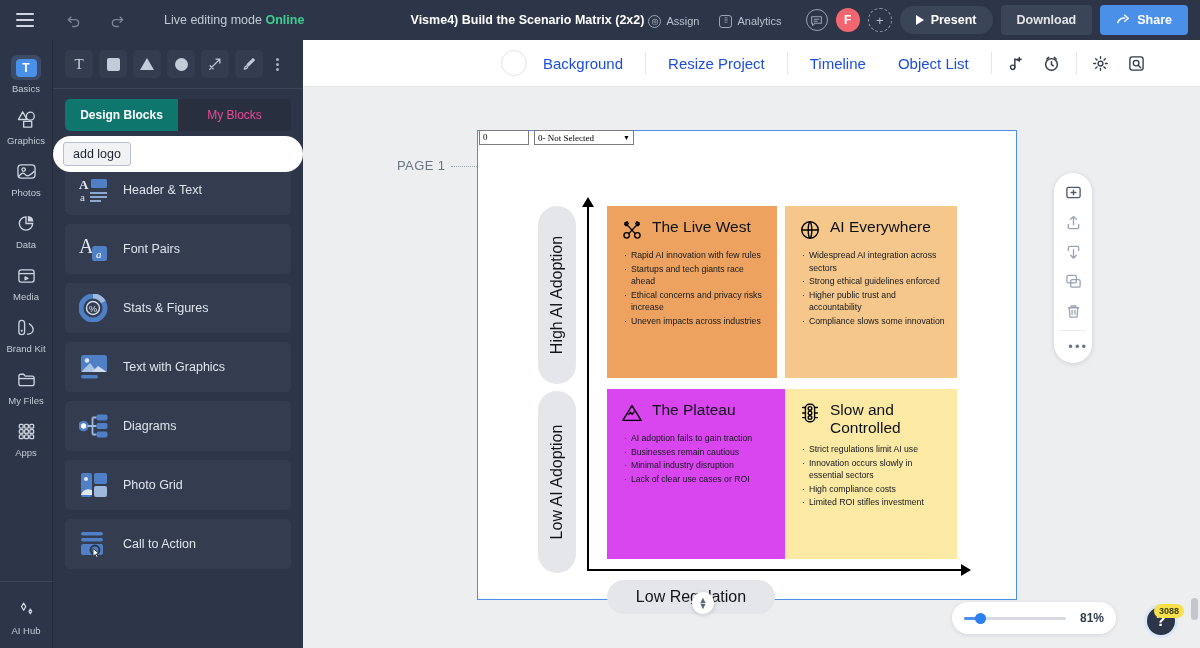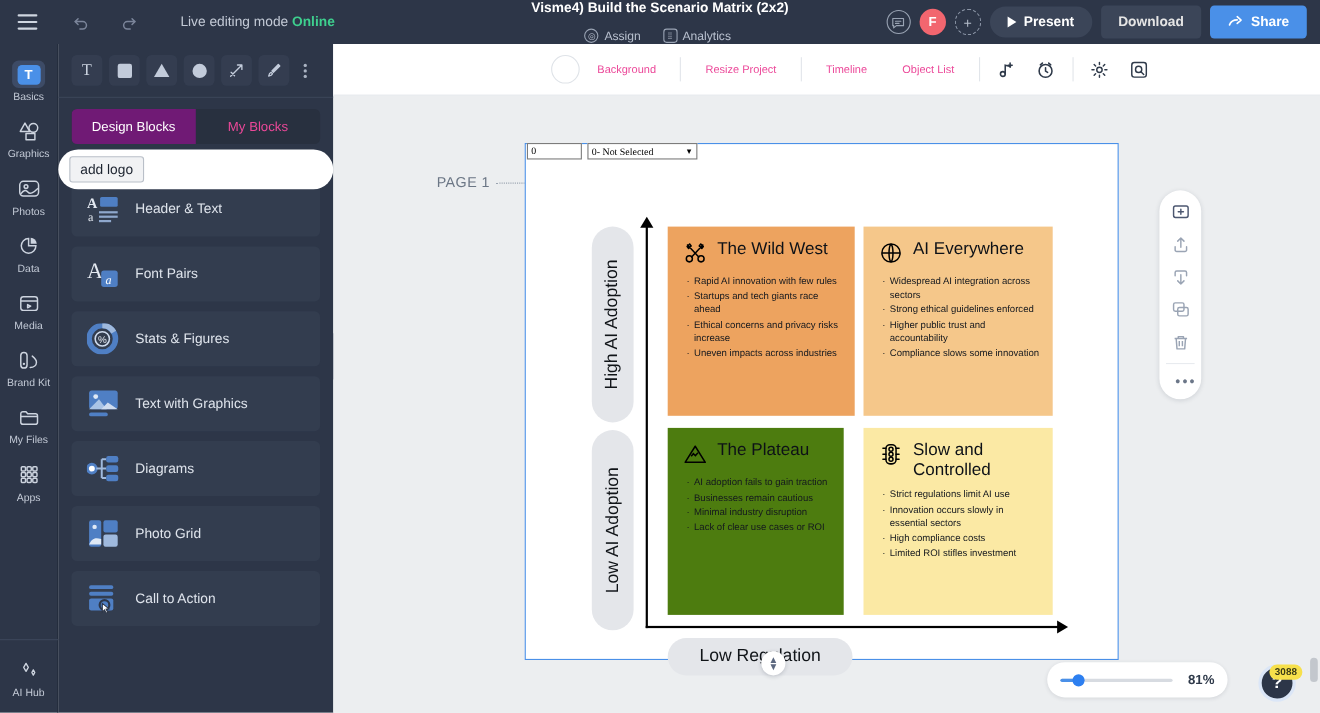--- a/index.html
+++ b/index.html
@@ -24,21 +24,21 @@
   }
   .hamburger { width: 18px; height: 14px; display: flex; flex-direction: column; justify-content: space-between; }
   .hamburger i { display: block; height: 2px; background: #cfd6e0; border-radius: 1px; }
   .undo, .redo { width: 26px; height: 26px; margin-left: 10px; font-size: 16px; color: #7b859a; }
   .redo { margin-left: 2px; }
   .live-mode { margin-left: 18px; color: #c3cad6; font-size: 12.5px; white-space: nowrap; }
   .live-mode .online { color: #3ecf8e; font-weight: bold; }
 
   .tb-center {
     position: absolute; left: 0; right: 0; top: 0; height: 40px;
-    display: flex; flex-direction: column; align-items: center; justify-content: space-between;
+    display: flex; flex-direction: row; align-items: center; justify-content: center;
     pointer-events: none;
   }
   .doc-title { color: #ffffff; font-size: 12.5px; font-weight: bold; line-height: 15px; }
   .doc-sub { display: flex; gap: 8px; margin-top: 2px; pointer-events: auto; }
   .chip {
     display: flex; align-items: center; gap: 5px;
     background: #3a435700; color: #b9c1cf; font-size: 11px;
     padding: 1px 8px 1px 4px; border-radius: 10px; cursor: pointer;
   }
   .chip .gl { width: 13px; height: 13px; border: 1.3px solid #9aa4b4; border-radius: 3px;
@@ -90,21 +90,21 @@
     display:flex;align-items:center;justify-content:center; cursor:pointer; color:#c9d1de; }
   .tool.square i { width:13px;height:13px;background:#c2cbda;border-radius:2px;display:block;}
   .tool.tri i { width:0;height:0;border-left:7px solid transparent;border-right:7px solid transparent;border-bottom:12px solid #c2cbda;display:block;}
   .tool.circ i { width:13px;height:13px;background:#c2cbda;border-radius:50%;display:block;}
   .tool.more { background:none; width:16px; }
   .dots-v { display:flex;flex-direction:column;gap:2px;align-items:center; }
   .dots-v b { width:3px;height:3px;background:#aab3c2;border-radius:50%; display:block;}
 
   .tabs { display:flex; margin:10px 12px 0; background:#28303f; border-radius:5px; overflow:hidden;}
   .tab { flex:1; text-align:center; font-size:12px; padding:9px 0; color:#ec4899; cursor:pointer;}
-  .tab.active { background:#701a75; color:#fff; font-weight:normal; }
+  .tab.active { background:#0f766e; color:#fff; font-weight:bold; }
 
   .blocklist { margin-top: 34px; padding: 0 12px; display:flex; flex-direction:column; gap:9px; }
   .block {
     display:flex; align-items:center; gap:14px; height:50px; padding-left:14px;
     background:#333d4f; border-radius:5px; cursor:pointer;
   }
   .block-lb { font-size:12.5px; color:#dfe4ec; }
   .bico { width:30px;height:28px; position:relative; flex:none; }
 
   .search-overlay {
@@ -122,21 +122,21 @@
     align-items:center; justify-content:center; color:#c2cbda; font-size:10px; cursor:pointer;
   }
 
   
   .canvasarea { position:absolute; left:303px; top:40px; right:0; bottom:0; background:#eceef0; }
   .canvas-toolbar {
     position:absolute; left:0; top:0; right:0; height:47px; background:#fff;
     display:flex; align-items:center; border-bottom:1px solid #e3e6ea;
   }
   .ct-circle { width:26px;height:26px;border-radius:50%;border:1px solid #dfe3e8; margin-left:198px; }
-  .ct-item { font-size:10px; color:#ec4899; padding:0 16px; cursor:pointer; white-space:nowrap; }
+  .ct-item { font-size:15px; color:#1d4ed8; padding:0 16px; cursor:pointer; white-space:nowrap; }
   .ct-div { width:1px; height:22px; background:#e1e5ea; margin:0 6px; }
   .ct-ic { width:26px;height:26px; display:flex;align-items:center;justify-content:center;
      color:#2f3a4a; cursor:pointer; margin:0 5px; }
 
   .pagelabel { position:absolute; left:94px; top:118px; font-size:13px; color:#6b7685; letter-spacing:.4px;}
   .pagedots { position:absolute; left:148px; top:126px; width:28px; border-top:1.5px dotted #9aa3b0; }
 
   .slide {
     position:absolute; left:174px; top:90px; width:540px; height:470px;
     background:#fff; border:1.5px solid #4a90e8;
@@ -177,21 +177,21 @@
     position:absolute; top:449px; height:34px; background:#e4e6ea; border-radius:17px;
     display:flex; align-items:center; justify-content:center;
     font-size:16px; color:#101418;
   }
   .hl-low { left:129px; width:168px; }
   .hl-high { left:307px; width:172px; }
 
   .quad { position:absolute; padding:12px 12px 10px 14px; }
   .q1 { left:129px; top:75px; width:170px; height:172px; background:#eda35f; }
   .q2 { left:307px; top:75px; width:172px; height:172px; background:#f5c78a; }
-  .q3 { left:129px; top:258px; width:160px; height:170px; background:#4d7c0f; }
+  .q3 { left:129px; top:258px; width:178px; height:170px; background:#d946ef; }
   .q4 { left:307px; top:258px; width:172px; height:170px; background:#fbe9a4; }
 
   .q-head { display:flex; align-items:flex-start; gap:9px; }
   .q-icon { width:22px; height:22px; flex:none; color:#000; margin-top:1px; }
   .q-title { font-size:15.5px; color:#0d1117; line-height:18px; }
   .q-list { margin-top:8px; padding-left:3px; }
   .q-li { display:flex; gap:4px; font-size:8.7px; color:#14181e; line-height:12.6px; margin-bottom:1px; }
   .q-li .bul { flex:none; }
 
   
@@ -614,21 +614,21 @@
       <div class="quad q1">
         <div class="q-head">
           <span class="q-icon">
             <svg width="22" height="22" viewBox="0 0 24 24" fill="none" stroke="#000" stroke-width="1.5">
               <path d="M4 3.5 16 16.5M6.5 3 4 5.5l1.5 2L8 5z" stroke-linejoin="round"></path>
               <path d="M20 3.5 8 16.5M17.5 3 20 5.5 18.5 7.5 16 5z" stroke-linejoin="round"></path>
               <circle cx="17.8" cy="17.8" r="3"></circle>
                 <circle cx="6.2" cy="17.8" r="3"></circle>
             </svg>
           </span>
-          <span class="q-title">The Wild West</span>
+          <span class="q-title">The Live West</span>
         </div>
         <div class="q-list">
           <div class="q-li">
               <span class="bul">·</span>
               <span>Rapid AI innovation with few rules</span>
             </div>
           <div class="q-li">
               <span class="bul">·</span>
               <span>Startups and tech giants race ahead</span>
             </div>

